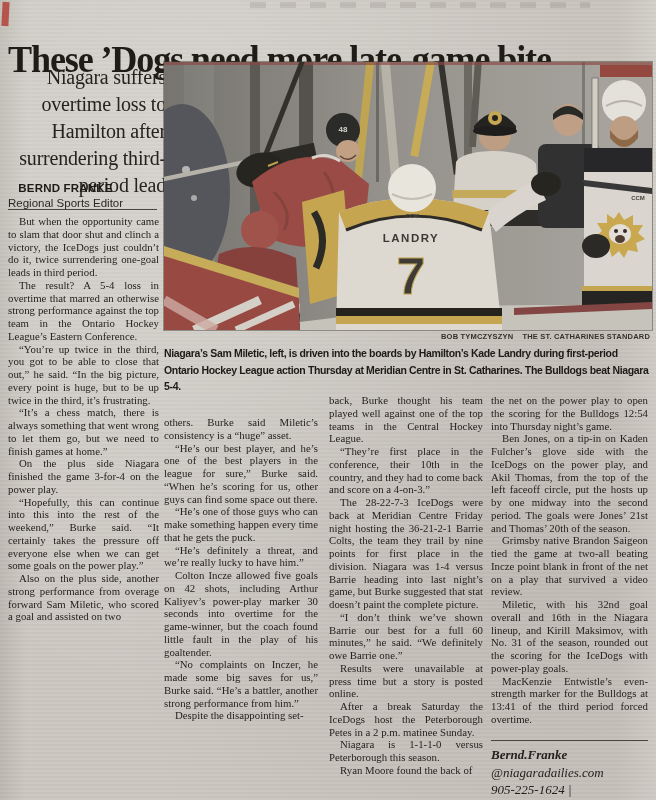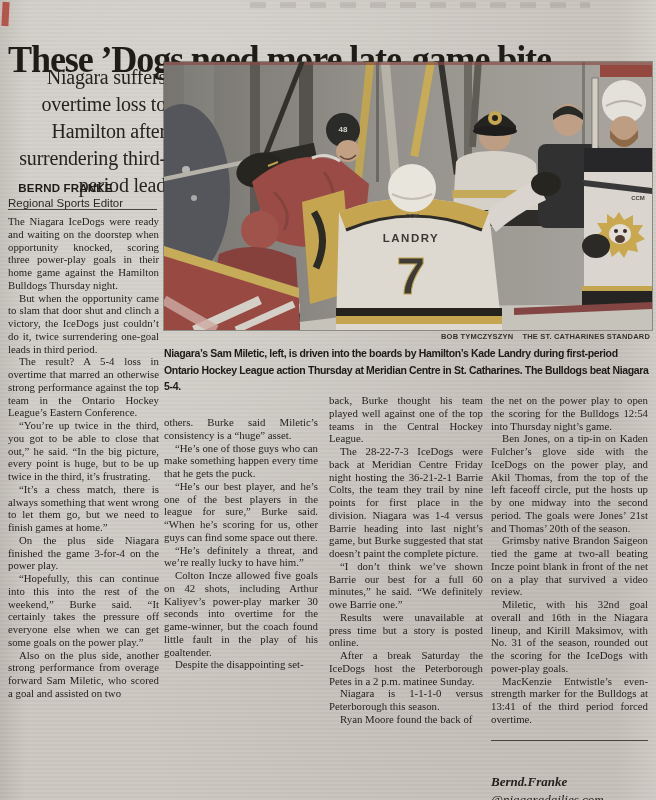--- a/index.html
+++ b/index.html
@@ -34,42 +34,41 @@
   #col4{left:491px;top:394px;width:157px;height:344px;}
   .photo-wrap{position:absolute;left:164px;top:62px;width:488px;height:268px;
     outline:1px solid rgba(55,50,44,.45);filter:contrast(.95) saturate(.82) sepia(.06);}
   .credit{position:absolute;left:300px;top:332px;width:350px;text-align:right;
     font-family:"Liberation Sans",sans-serif;font-size:7.5px;font-weight:bold;letter-spacing:.2px;color:#35312b;}
   .credit .gap{display:inline-block;width:9px;}
   .caption{position:absolute;left:164px;top:345px;width:488px;
     font-family:Liberation Sans, sans-serif;font-weight:bold;font-size:10.5px;line-height:16.5px;letter-spacing:-.35px;color:#1d1a17;}
   .tagline{position:absolute;left:491px;top:740px;width:157px;border-top:1.5px solid #4a453f;padding-top:5px;
     font-style:italic;font-size:13px;line-height:17.5px;color:#24211d;}
-  .tagline .author{font-weight:bold;margin-top:27px;}
+  .tagline .author{font-weight:bold;}
 </style>
 </head>
 <body>
 
 <div class="page">
 
   <div class="corner-mark"></div>
   <div class="top-smudge"></div>
 
   <h1 class="headline">These ’Dogs need more late-game bite</h1>
 
   <div class="subheadline">Niagara suffers overtime loss to Hamilton after surrendering third-period lead</div>
 
   <div class="byline">
     <div class="name">BERND FRANKE</div>
     <div class="role">Regional Sports Editor</div>
   </div>
   <div class="rule-left"></div>
 
   <div class="bodycol" id="col1">
-      <p class="noindent">The Niagara IceDogs were ready and waiting on the doorstep when opportunity knocked, scoring three power-play goals in their home game against the Hamilton Bulldogs Thursday night.</p>
       <p>But when the opportunity came to slam that door shut and clinch a victory, the IceDogs just couldn’t do it, twice surrendering one-goal leads in third period.</p>
       <p>The result? A 5-4 loss in overtime that marred an otherwise strong performance against the top team in the Ontario Hockey League’s Eastern Conference.</p>
       <p>“You’re up twice in the third, you got to be able to close that out,” he said. “In the big picture, every point is huge, but to be up twice in the third, it’s frustrating.</p>
       <p>“It’s a chess match, there is always something that went wrong to let them go, but we need to finish games at home.”</p>
       <p>On the plus side Niagara finished the game 3-for-4 on the power play.</p>
       <p>“Hopefully, this can continue into this into the rest of the weekend,” Burke said. “It certainly takes the pressure off everyone else when we can get some goals on the power play.”</p>
       <p>Also on the plus side, another strong performance from overage forward Sam Miletic, who scored a goal and assisted on two</p>
     </div>
 
   <div class="photo-wrap">
@@ -206,28 +205,30 @@
   </div>
 
   <div class="credit">
     <span>BOB TYMCZYSZYN</span><span class="gap"></span><span>THE ST. CATHARINES STANDARD</span>
   </div>
 
   <div class="caption">Niagara’s Sam Miletic, left, is driven into the boards by Hamilton’s Kade Landry during first-period Ontario Hockey League action Thursday at Meridian Centre in St. Catharines. The Bulldogs beat Niagara 5-4.</div>
 
   <div class="bodycol" id="col2">
       <p class="noindent">others. Burke said Miletic’s consistency is a “huge” asset.</p>
+      <p>“He’s our best player, and he’s one of the best players in the league for sure,” Burke said. “When he’s scoring for us, other guys can find some space out there.</p>
       <p>“He’s one of those guys who can make something happen every time that he gets the puck.</p>
-      <p>“He’s our best player, and he’s one of the best players in the league for sure,” Burke said. “When he’s scoring for us, other guys can find some space out there.</p>
       <p>“He’s definitely a threat, and we’re really lucky to have him.”</p>
       <p>Colton Incze allowed five goals on 42 shots, including Arthur Kaliyev’s power-play marker 30 seconds into overtime for the game-winner, but the coach found little fault in the play of his goaltender.</p>
+      <p>“No complaints on Inczer, he made some big saves for us,” Burke said. “He’s a battler, another strong performance from him.”</p>
       <p>Despite the disappointing set-</p>
     </div>
   <div class="bodycol" id="col3">
       <p class="noindent">back, Burke thought his team played well against one of the top teams in the Central Hockey League.</p>
+      <p>“They’re first place in the conference, their 10th in the country, and they had to come back and score on a 4-on-3.”</p>
       <p>The 28-22-7-3 IceDogs were back at Meridian Centre Friday night hosting the 36-21-2-1 Barrie Colts, the team they trail by nine points for first place in the division. Niagara was 1-4 versus Barrie heading into last night’s game, but Burke suggested that stat doesn’t paint the complete picture.</p>
       <p>“I don’t think we’ve shown Barrie our best for a full 60 minutes,” he said. “We definitely owe Barrie one.”</p>
       <p>Results were unavailable at press time but a story is posted online.</p>
       <p>After a break Saturday the IceDogs host the Peterborough Petes in a 2 p.m. matinee Sunday.</p>
       <p>Niagara is 1-1-1-0 versus Peterborough this season.</p>
       <p>Ryan Moore found the back of</p>
     </div>
   <div class="bodycol" id="col4">
       <p class="noindent">the net on the power play to open the scoring for the Bulldogs 12:54 into Thursday night’s game.</p>
       <p>Ben Jones, on a tip-in on Kaden Fulcher’s glove side with the IceDogs on the power play, and Akil Thomas, from the top of the left faceoff circle, put the hosts up by one midway into the second period. The goals were Jones’ 21st and Thomas’ 20th of the season.</p>

